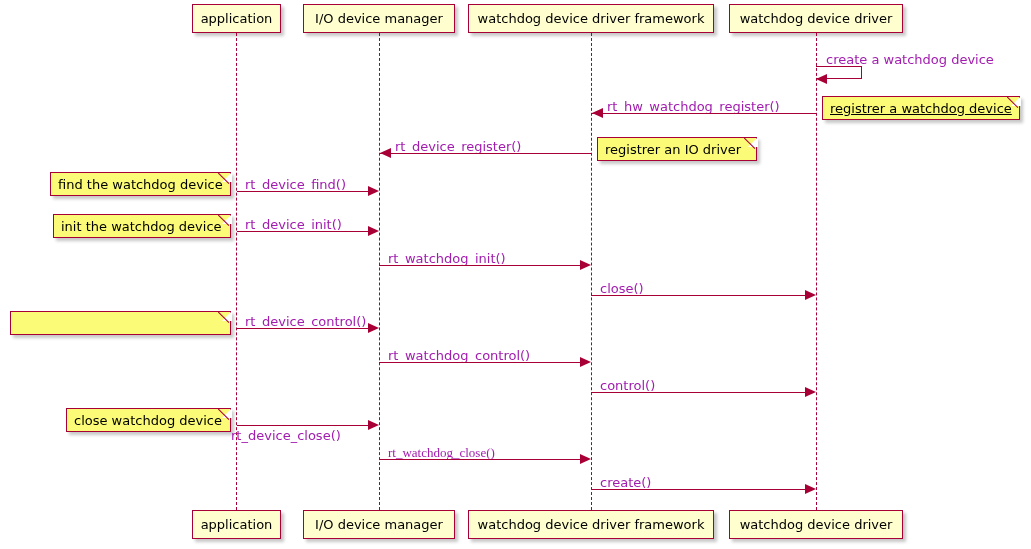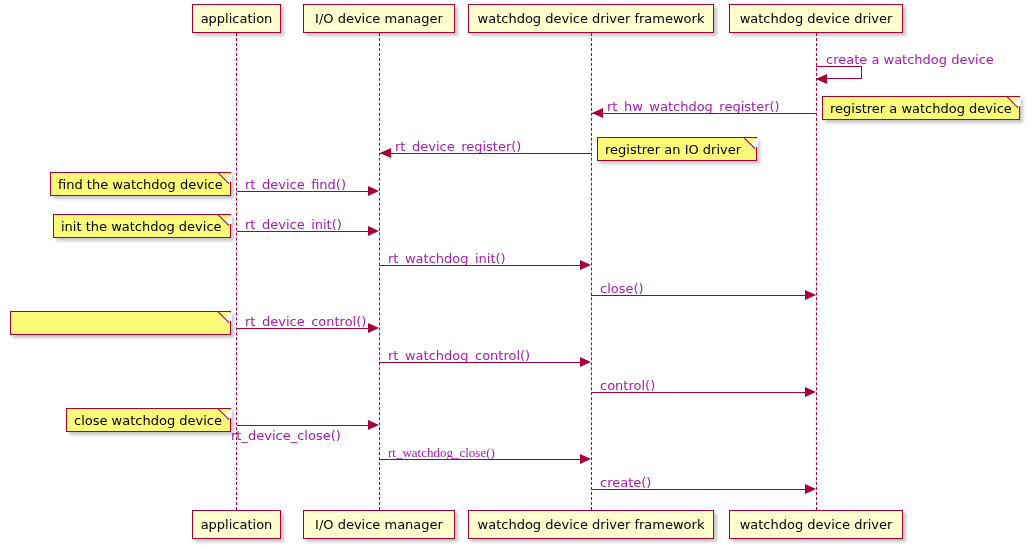--- a/index.html
+++ b/index.html
@@ -152,21 +152,21 @@
 
   <div class="lifeline" style="left:236px; top:33px; height:477px;"></div>
   <div class="lifeline" style="left:378.5px; top:33px; height:477px;"></div>
   <div class="lifeline" style="left:591px; top:33px; height:477px;"></div>
   <div class="lifeline" style="left:816px; top:33px; height:477px;"></div>
 
   <div class="msg-label" style="left:826px; top:53px;">create a watchdog device</div>
   <div class="selfmsg" style="left:816px; top:66px; width:46px; height:13px;"></div>
   <div class="arrow-head arrow-left" style="left:816px; top:74px;"></div>
 
-  <div class="note" style="left:822px; top:96px; width:198px;">
+  <div class="note" style="left:822px; top:96px; width:198px;text-decoration:underline;">
     <span>registrer a watchdog device</span>
     <span class="note-fold"></span>
     <span class="note-fold-edge"></span>
   </div>
 
   <div class="msg-label" style="left:607px; top:100px;">rt_hw_watchdog_register()</div>
   <div class="msg-line" style="left:592px; top:113px; width:224px;"></div>
   <div class="arrow-head arrow-left" style="left:592px; top:108px;"></div>
 
   <div class="note" style="left:597px; top:137px; width:160px;">

